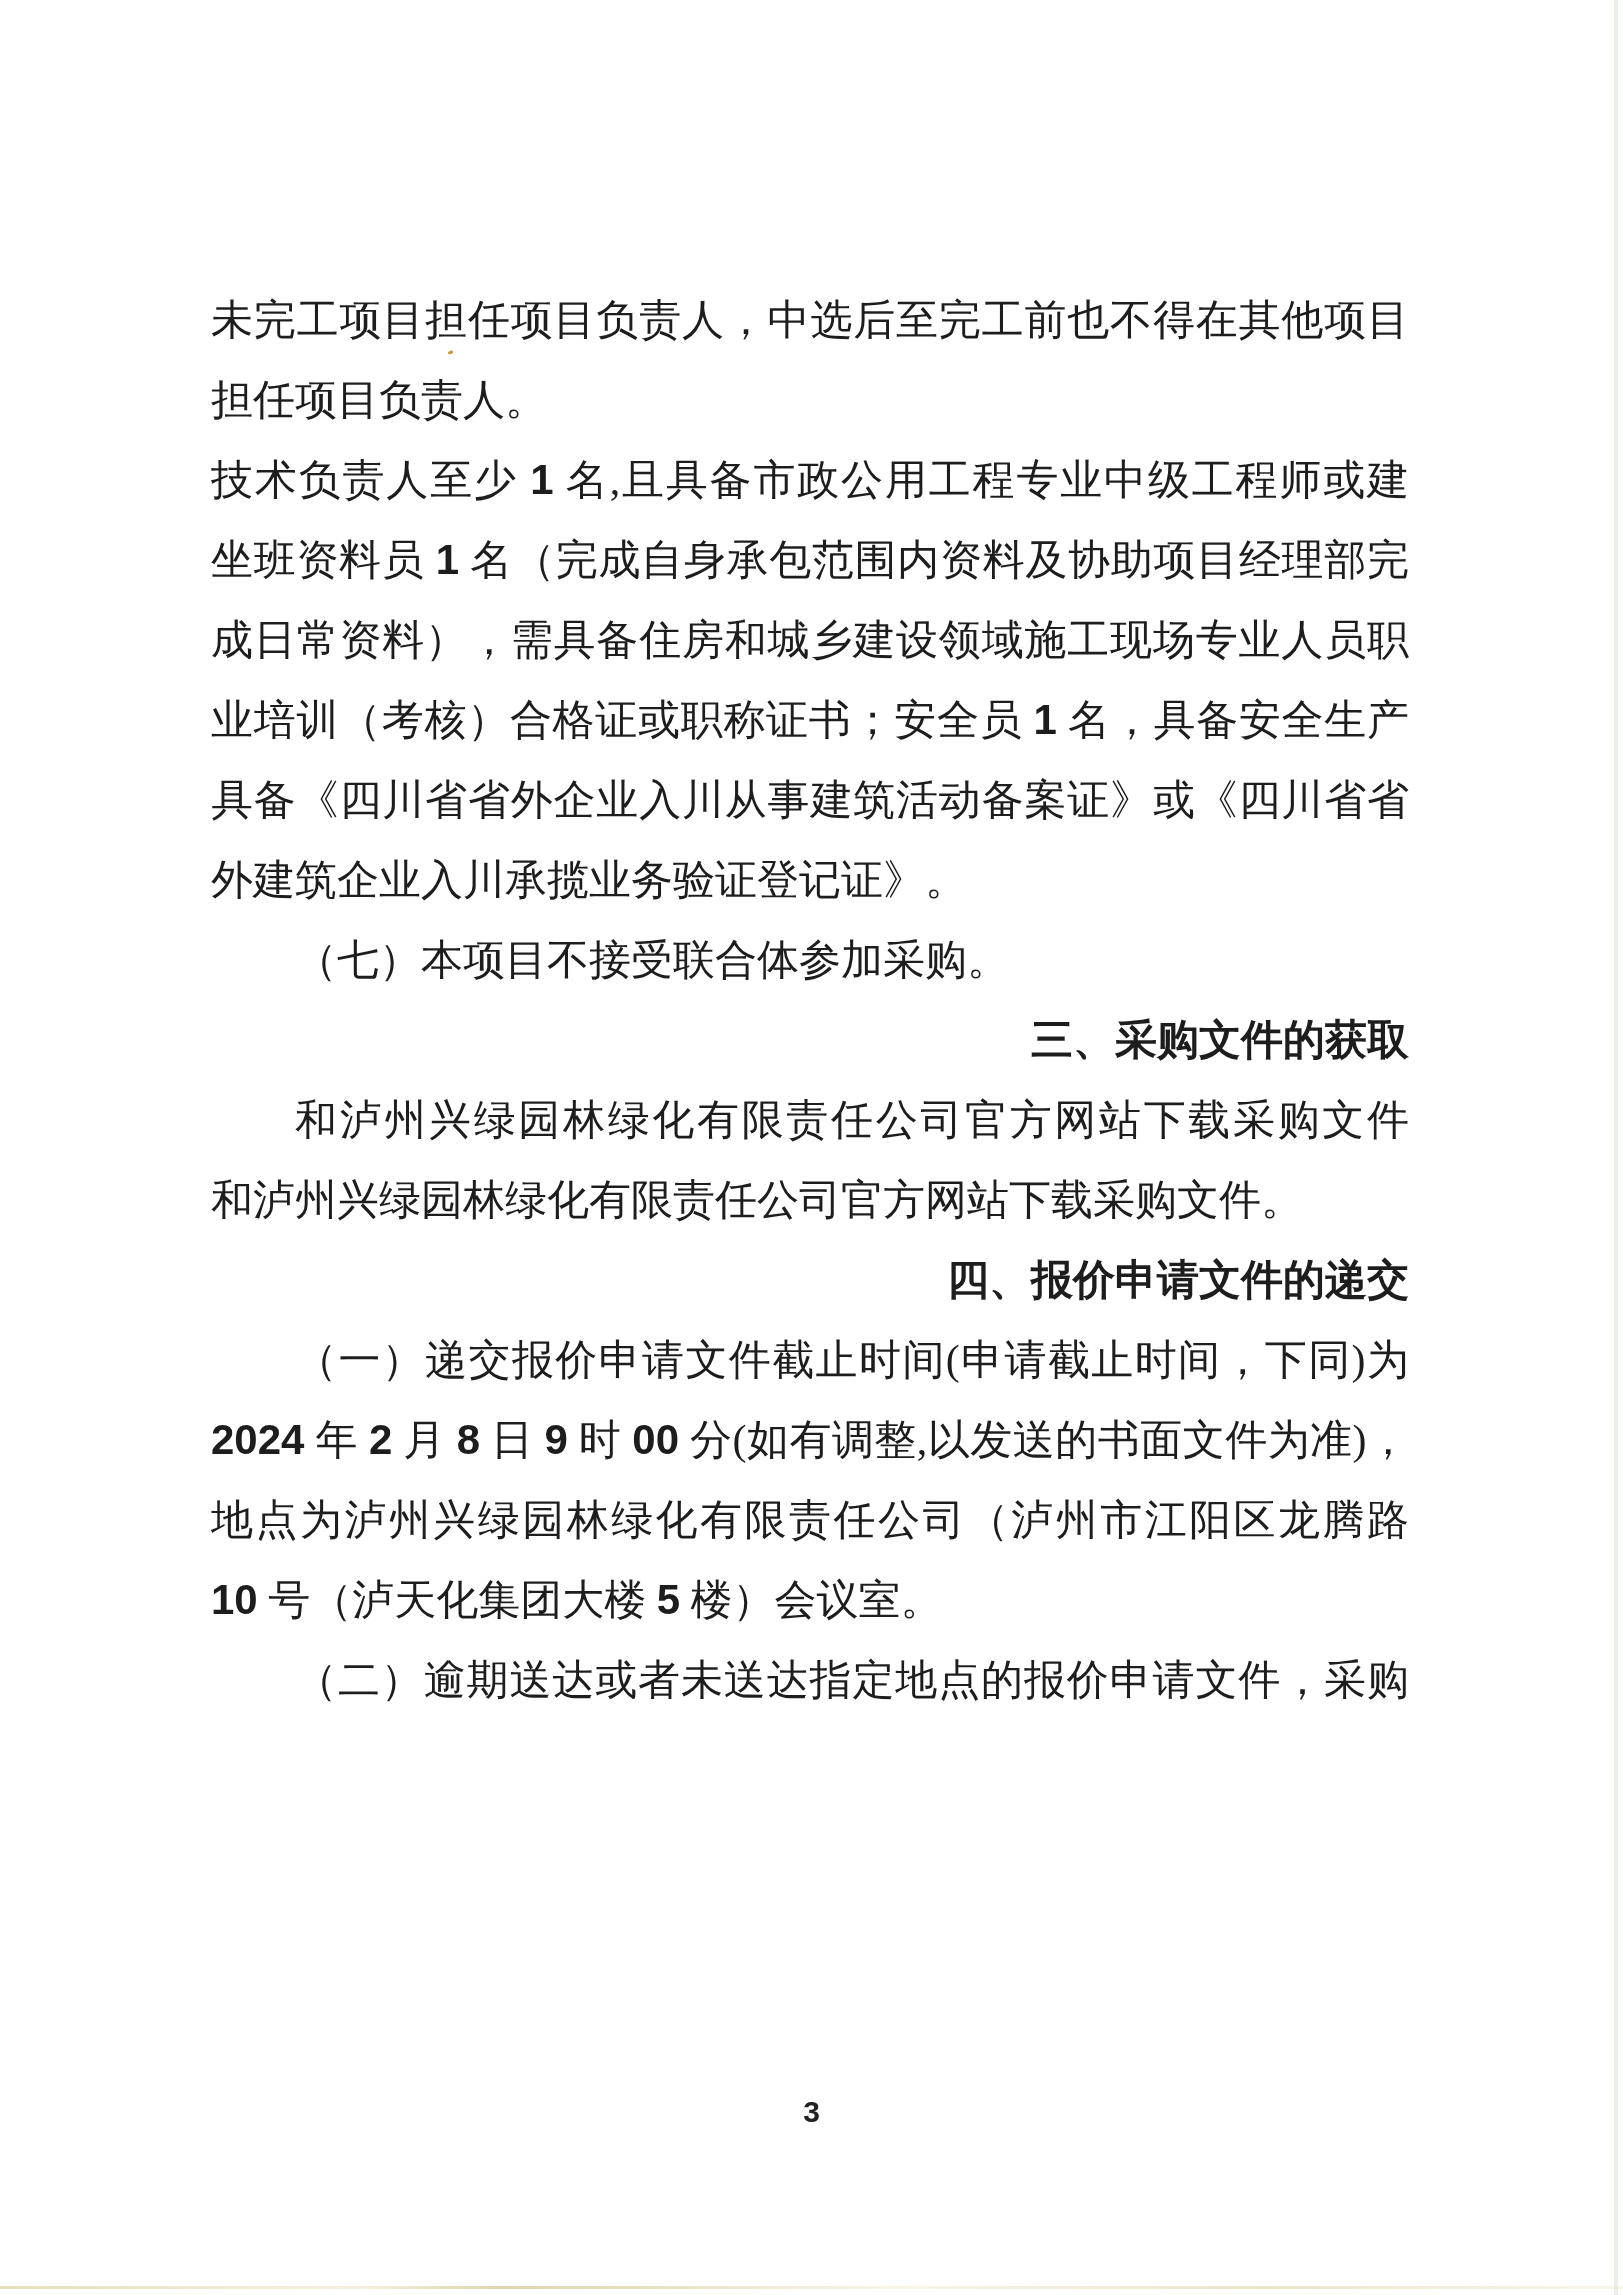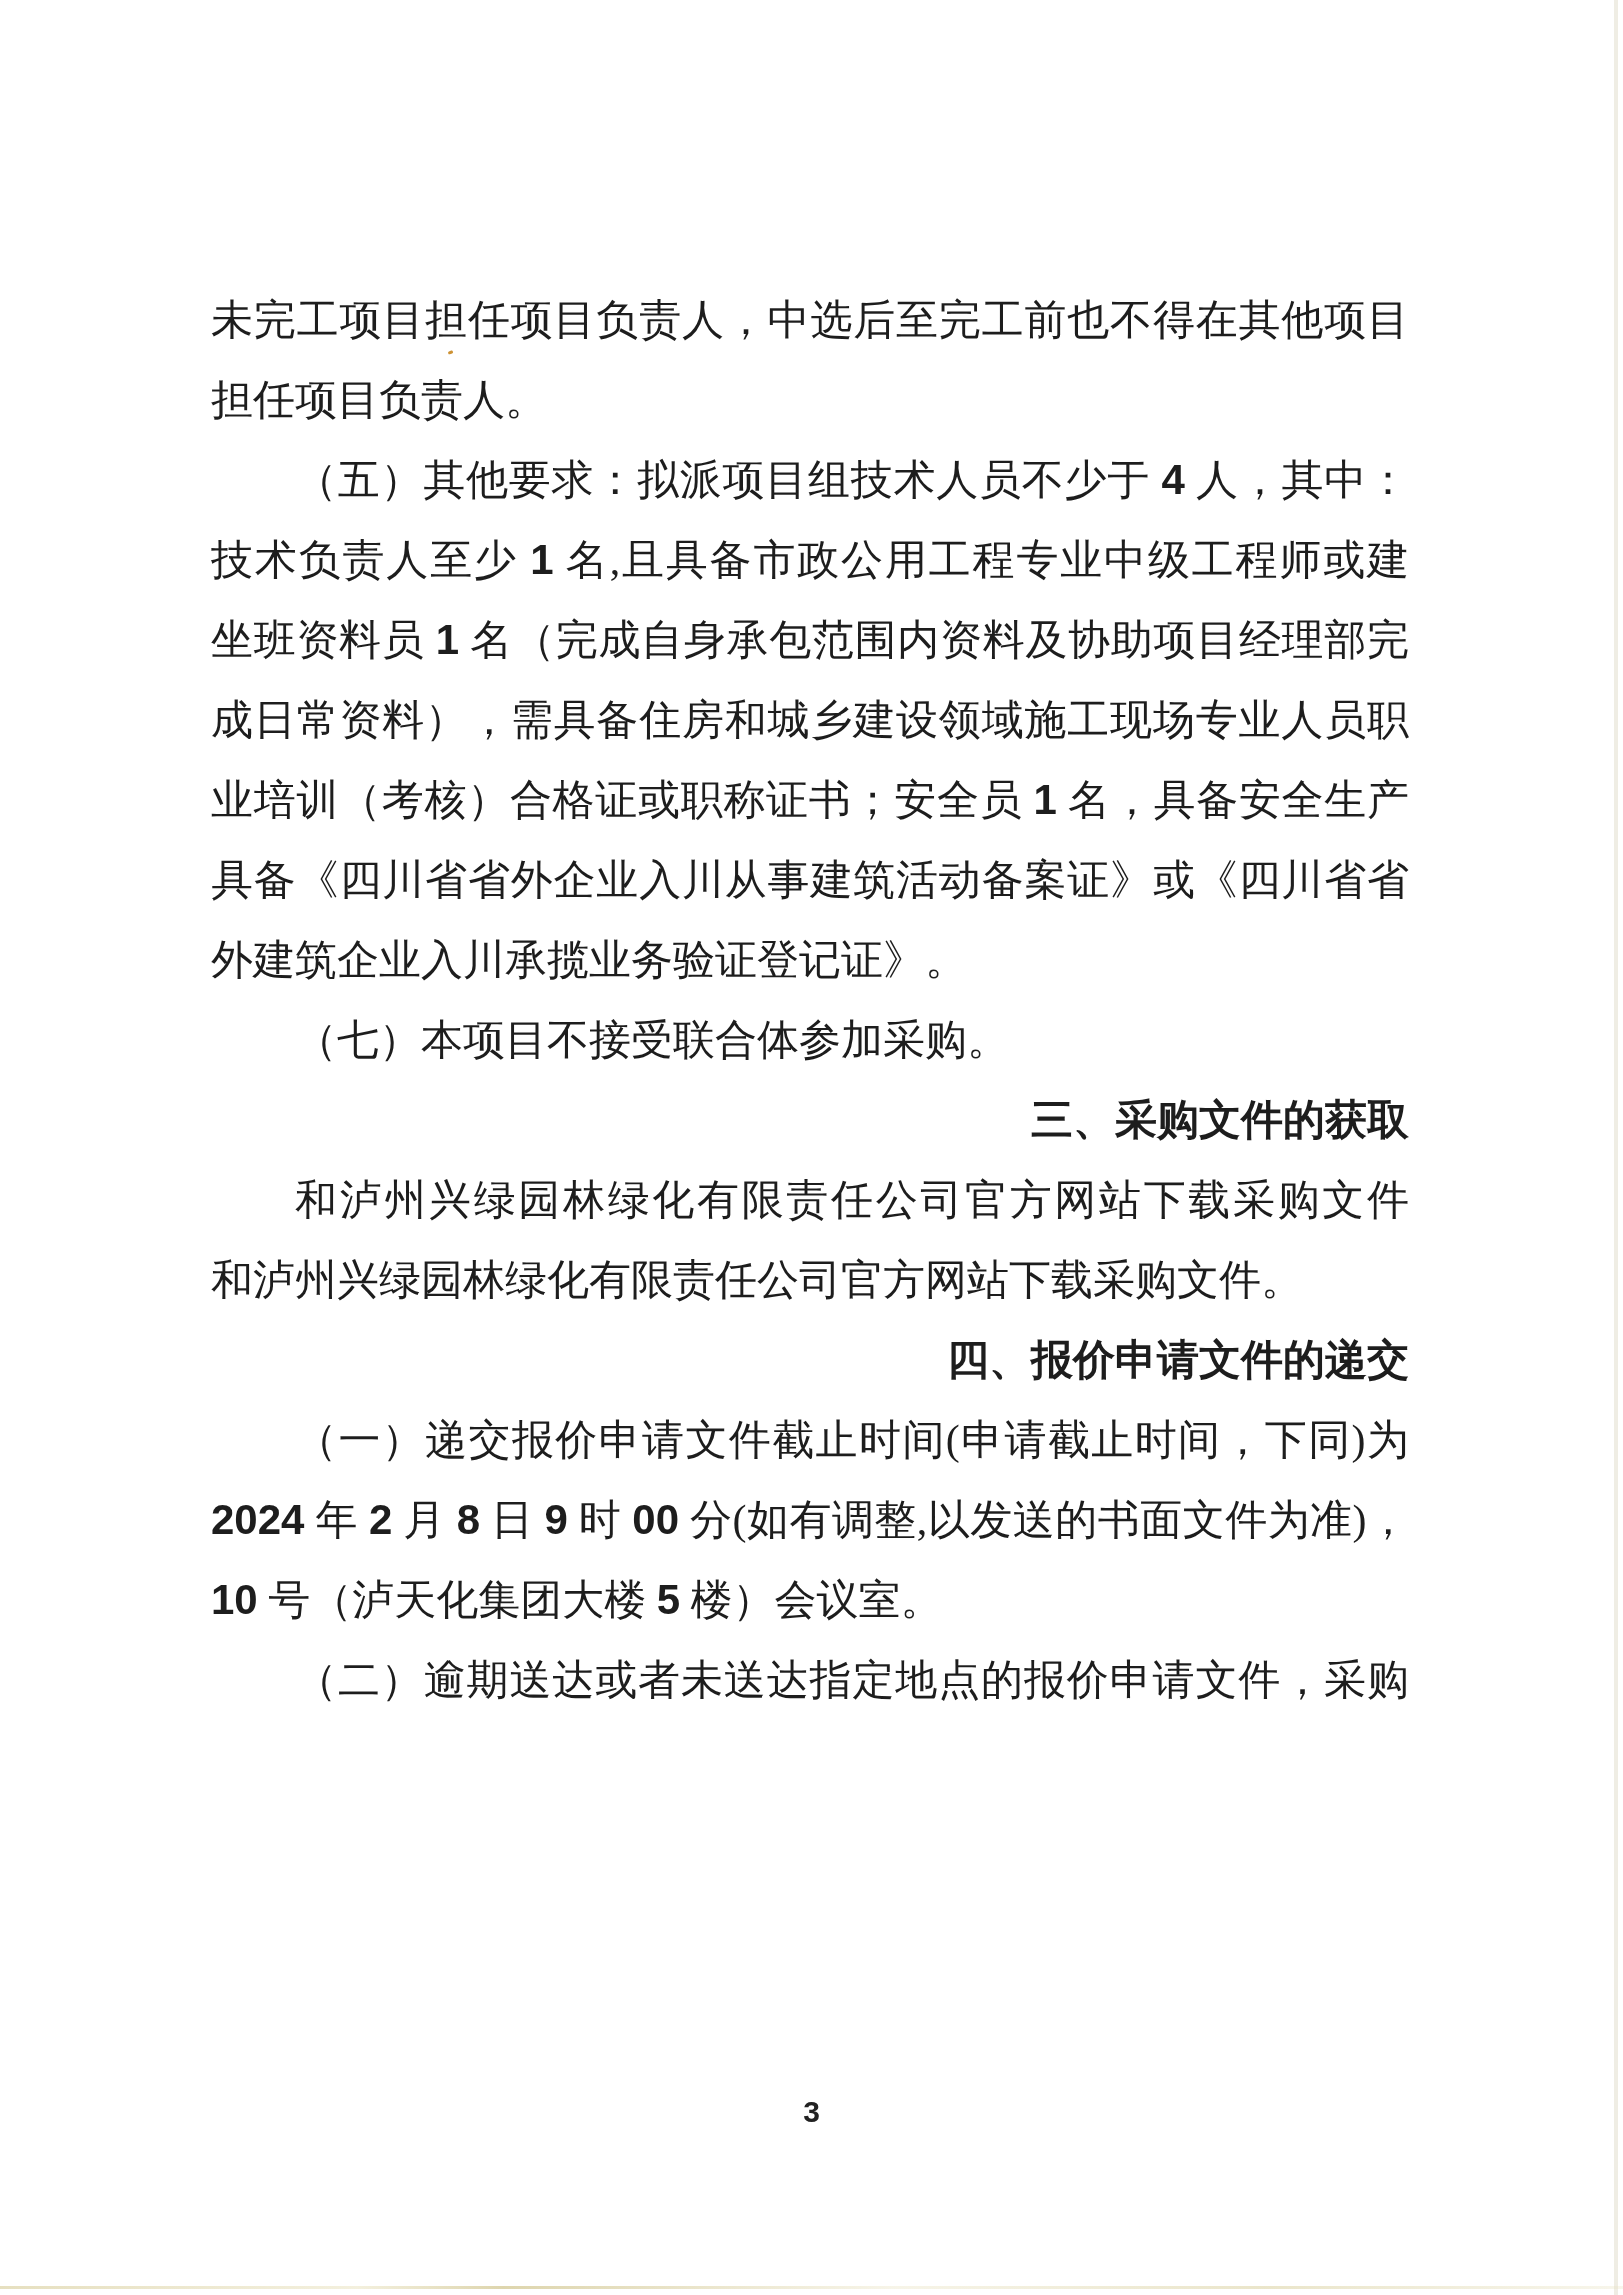--- a/index.html
+++ b/index.html
@@ -80,34 +80,34 @@
     opacity: 0.9;
   }
 </style>
 </head>
 <body>
 
 <div class="page">
   <div class="doc-body">
       <div class="line fill"><span>未完工项目担任项目负责人，中选后至完工前也不得在其他项目</span></div>
       <div class="line"><span>担任项目负责人。</span></div>
-      <div class="line fill ind"><span>（五）其他要求：拟派项目组技术人员不少于 <span class="lat">4</span> 人，其中：</span></div>
       <div class="line fill"><span>技术负责人至少 <span class="lat">1</span> 名,且具备市政公用工程专业中级工程师或建</span></div>
       <div class="line fill"><span>坐班资料员 <span class="lat">1</span> 名（完成自身承包范围内资料及协助项目经理部完</span></div>
       <div class="line fill"><span>成日常资料），需具备住房和城乡建设领域施工现场专业人员职</span></div>
       <div class="line fill"><span>业培训（考核）合格证或职称证书；安全员 <span class="lat">1</span> 名，具备安全生产</span></div>
       <div class="line fill"><span>具备《四川省省外企业入川从事建筑活动备案证》或《四川省省</span></div>
       <div class="line"><span>外建筑企业入川承揽业务验证登记证》。</span></div>
       <div class="line ind"><span>（七）本项目不接受联合体参加采购。</span></div>
       <div class="line ind hd"><span>三、采购文件的获取</span></div>
       <div class="line fill ind"><span>和泸州兴绿园林绿化有限责任公司官方网站下载采购文件</span></div>
       <div class="line"><span>和泸州兴绿园林绿化有限责任公司官方网站下载采购文件。</span></div>
       <div class="line ind hd"><span>四、报价申请文件的递交</span></div>
       <div class="line fill ind"><span>（一）递交报价申请文件截止时间(申请截止时间，下同)为</span></div>
       <div class="line fill"><span class="u"><span class="lat">2024</span></span><span> 年 </span><span class="u"><span class="lat">2</span></span><span> 月</span><span class="u"> <span class="lat">8</span> </span><span>日 <span class="lat">9</span> 时 <span class="lat">00</span> 分(如有调整,以发送的书面文件为准)，</span></div>
+      <div class="line fill"><span>地点为</span><span class="u">泸州兴绿园林绿化有限责任公司（泸州市江阳区龙腾路</span></div>
       <div class="line"><span class="u"><span class="lat">10</span> 号（泸天化集团大楼 <span class="lat">5</span> 楼）会议室。</span></div>
       <div class="line fill ind"><span>（二）逾期送达或者未送达指定地点的报价申请文件，采购</span></div>
     </div>
   <div class="page-number">3</div>
   <div class="scan-edge-right"></div>
   <div class="scan-edge-bottom"></div>
   <div class="speck"></div>
 </div>
 
 

